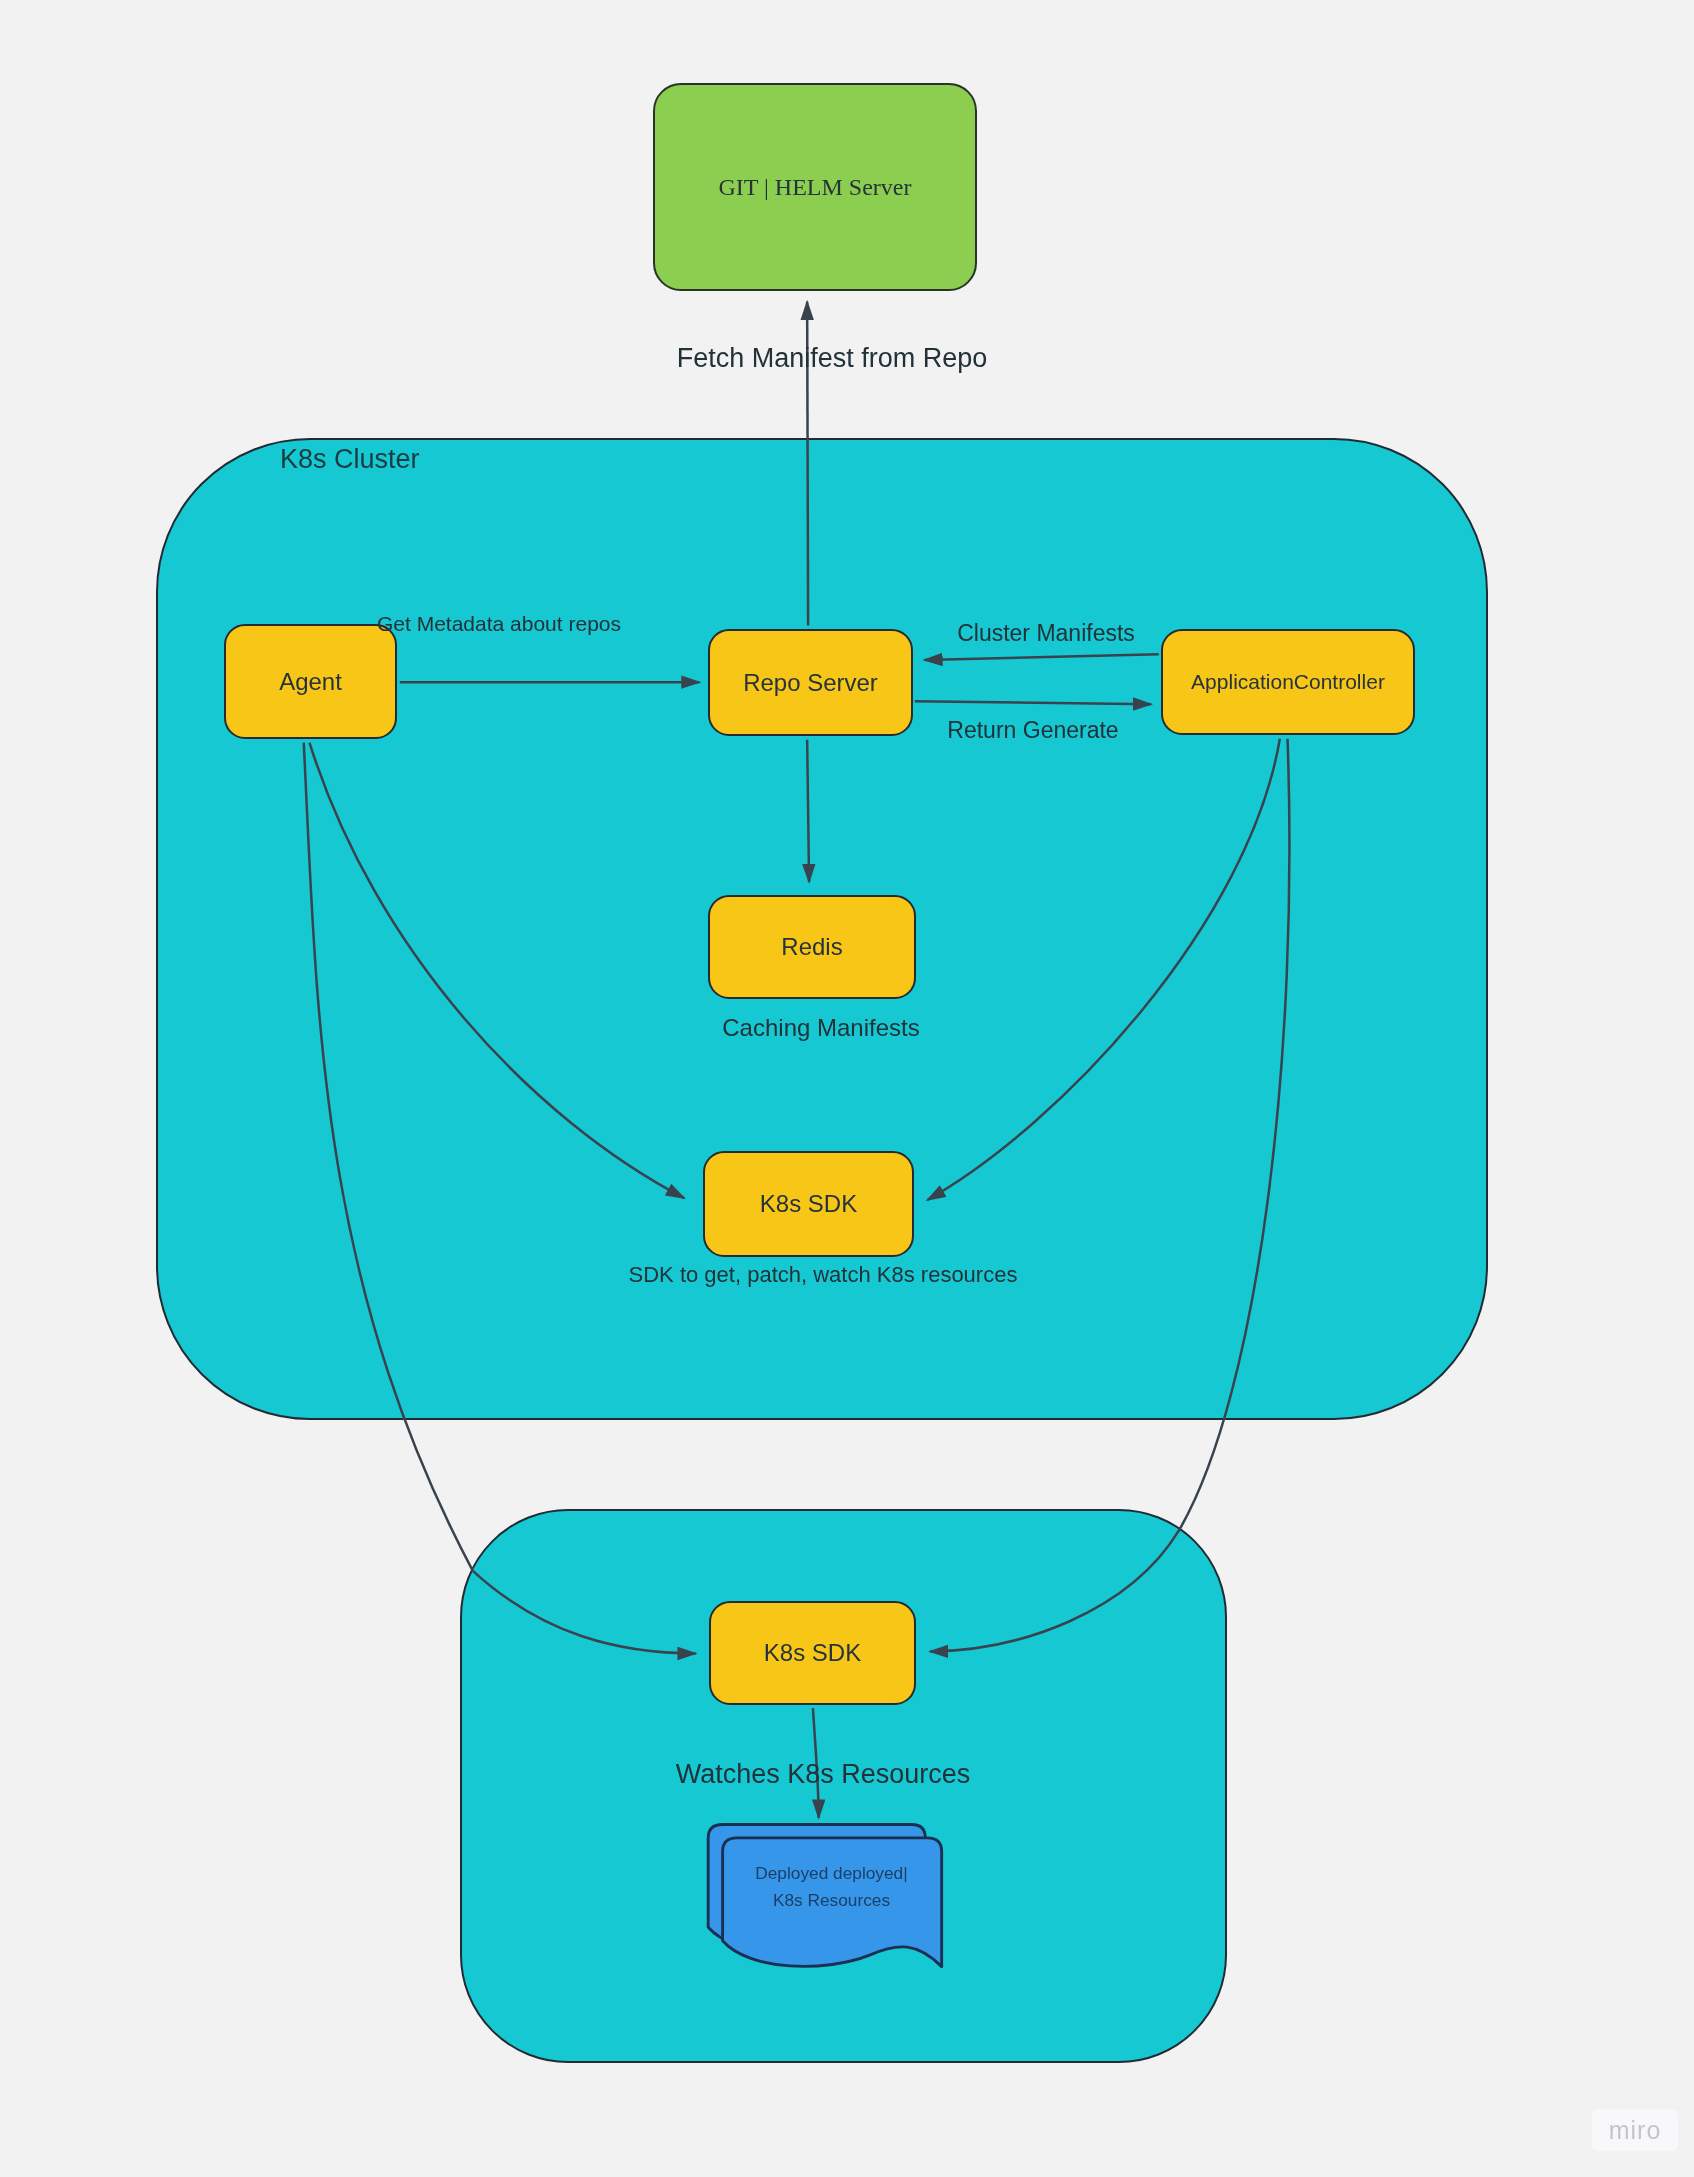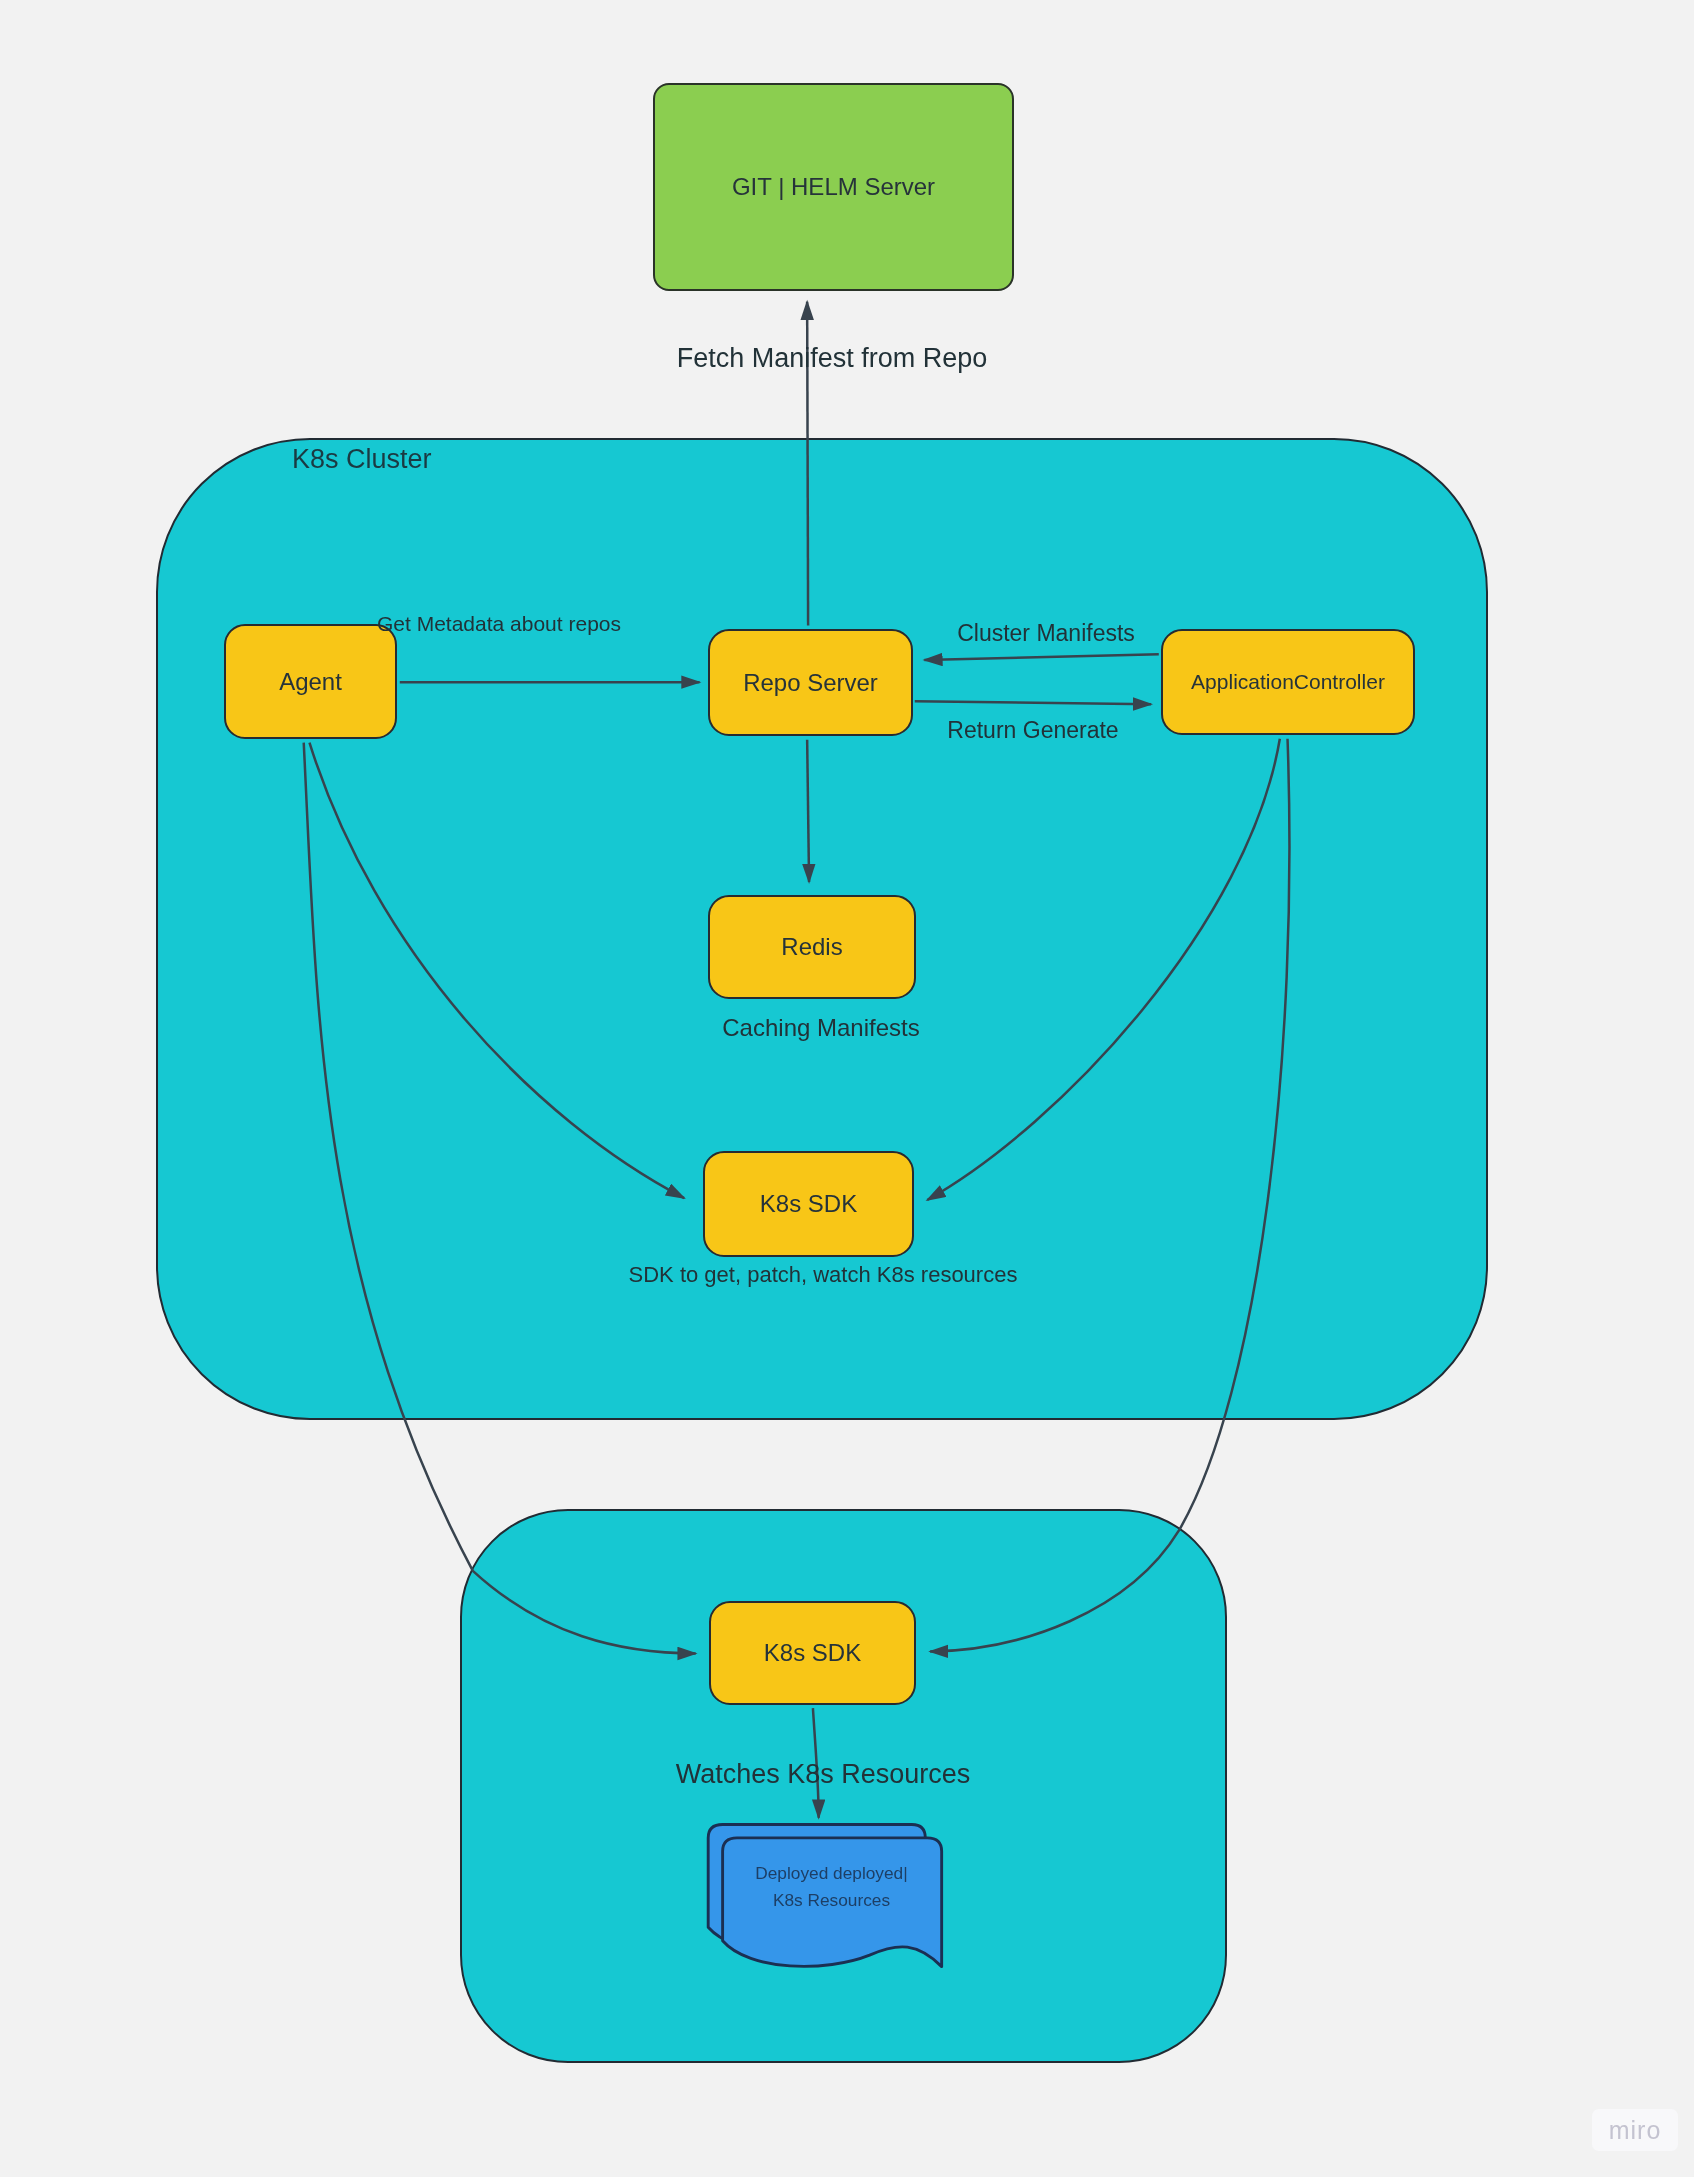--- a/index.html
+++ b/index.html
@@ -6,28 +6,28 @@
   body{background:#e8e8e8;}
   .stage{
     position:relative;width:1695px;height:2178px;background:#f2f2f2;
     font-family:"Liberation Sans", sans-serif;overflow:hidden;
   }
   .stage svg.wires{position:absolute;left:0;top:0;z-index:2;}
   .cluster{position:absolute;background:#16c8d2;border:2.9px solid #222b33;box-sizing:border-box;z-index:1;}
   .cluster-main{left:156px;top:438px;width:1332px;height:982px;border-radius:154px;}
   .cluster-deploy{left:460px;top:1509px;width:767px;height:554px;border-radius:108px;}
   .cluster-label{position:absolute;z-index:4;color:#1b3a42;font-size:27px;white-space:nowrap;}
-  .cluster-main-label{left:292px;top:444px;}
+  .cluster-main-label{left:280px;top:444px;}
   .cluster-deploy-label{left:480px;top:1534px;width:576px;text-align:center;font-size:26px;}
   .node{
     position:absolute;z-index:3;display:flex;align-items:center;justify-content:center;
     text-align:center;background:#f8c617;border:2.9px solid #272b31;border-radius:21px;
     box-sizing:border-box;color:#26333a;font-size:24px;
   }
-  .node-git{left:653px;top:83px;width:361px;height:208px;background:#8bce50;border-radius:16px;border-color:#2a3328;}
+  .node-git{left:653px;top:83px;width:324px;height:208px;background:#8bce50;border-radius:28px;border-color:#2a3328;font-family:Liberation Serif, serif;}
   .node-agent{left:224px;top:624px;width:173px;height:115px;}
   .node-repo{left:708px;top:629px;width:205px;height:107px;}
   .node-appctrl{left:1161px;top:629px;width:254px;height:106px;font-size:21px;}
   .node-redis{left:708px;top:895px;width:208px;height:104px;}
   .node-sdk1{left:703px;top:1151px;width:211px;height:106px;}
   .node-sdk2{left:709px;top:1601px;width:207px;height:104px;}
   .annot{position:absolute;z-index:4;color:#223238;white-space:nowrap;text-align:center;}
   .annot-fetch{left:640px;top:332px;width:384px;font-size:27px;margin-top:11px;}
   .annot-get-metadata{left:355px;top:612px;width:288px;font-size:21px;}
   .annot-generate{left:902px;top:620px;width:288px;font-size:23px;}

